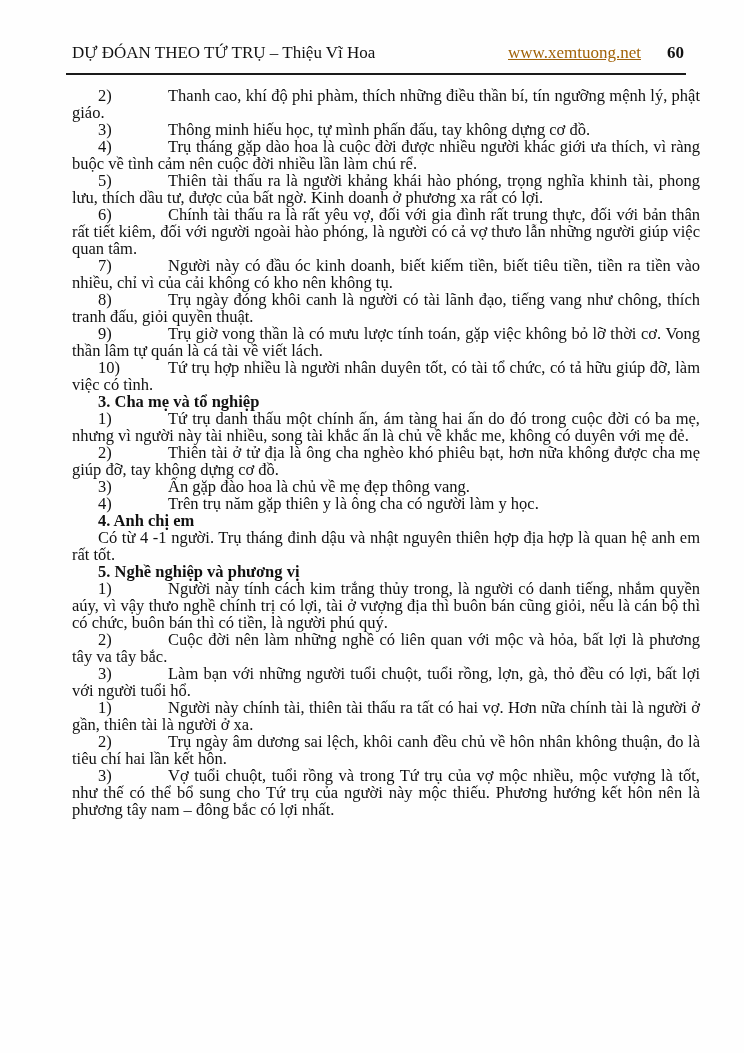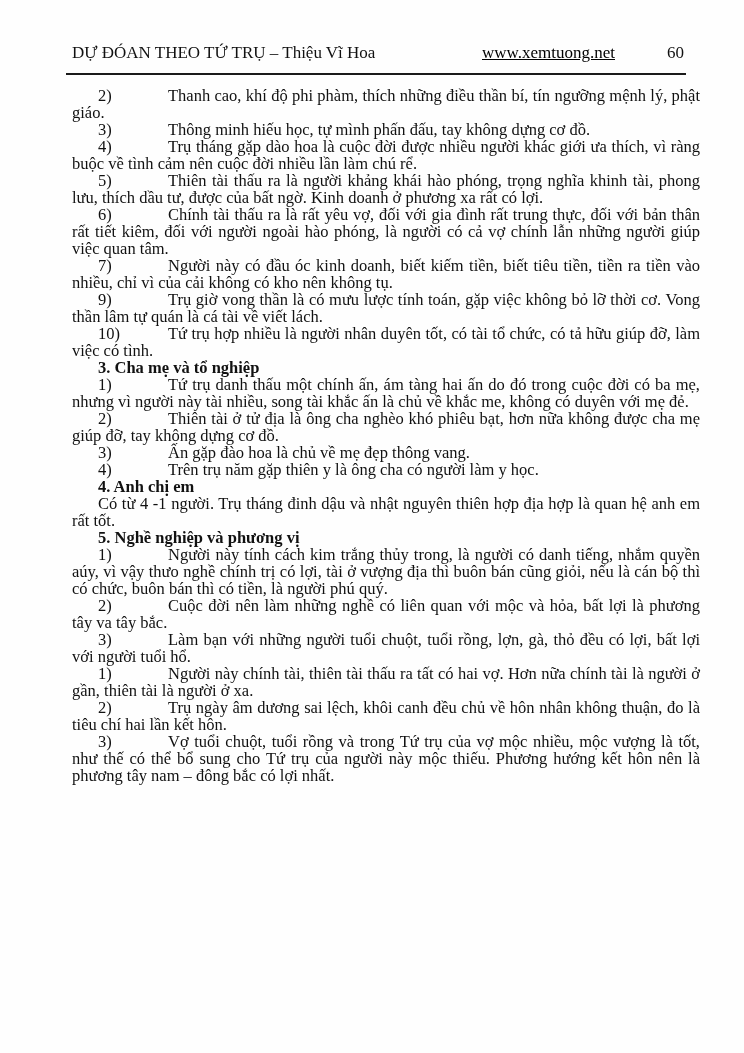--- a/index.html
+++ b/index.html
@@ -28,25 +28,26 @@
     display: flex;
     align-items: flex-start;
     font-size: 17px;
     white-space: nowrap;
   }
   .header .title {
     flex: 1 1 auto;
   }
   .header .url {
     text-decoration: underline;
-    margin-right: 52px;
-    color: #000000;
+    margin-right: 26px;
+    color: #a16207;
   }
   .header .pageno {
     margin-right: 2px;
+    font-weight: bold;
   }
   .rule {
     position: absolute;
     left: 66px;
     top: 73px;
     width: 620px;
     height: 2px;
     background: #1a1a1a;
   }
   .content {
@@ -87,22 +88,23 @@
     <span class="pageno">60</span>
   </div>
 
   <div class="rule"></div>
 
   <div class="content">
     <p class="item"><span class="num">2)</span><span>Thanh cao, khí độ phi phàm, thích những điều thần bí, tín ngưỡng mệnh lý, phật giáo.</span></p>
     <p class="item"><span class="num">3)</span><span>Thông minh hiếu học, tự mình phấn đấu, tay không dựng cơ đồ.</span></p>
     <p class="item"><span class="num">4)</span><span>Trụ tháng gặp dào hoa là cuộc đời được nhiều người khác giới ưa thích, vì ràng buộc về tình cảm nên cuộc đời nhiều lần làm chú rể.</span></p>
     <p class="item"><span class="num">5)</span><span>Thiên tài thấu ra là người khảng khái hào phóng, trọng nghĩa khinh tài, phong lưu, thích dầu tư, được của bất ngờ. Kinh doanh ở phương xa rất có lợi.</span></p>
-    <p class="item"><span class="num">6)</span><span>Chính tài thấu ra là rất yêu vợ, đối với gia đình rất trung thực, đối với bản thân rất tiết kiêm, đối với người ngoài hào phóng, là người có cả vợ chính lẫn những người giúp việc quan tâm.</span></p>
+    <p class="item"><span class="num">6)</span><span>Chính tài thấu ra là rất yêu vợ, đối với gia đình rất trung thực, đối với bản thân rất tiết kiêm, đối với người ngoài hào phóng, là người có cả vợ thưo lẫn những người giúp việc quan tâm.</span></p>
     <p class="item"><span class="num">7)</span><span>Người này có đầu óc kinh doanh, biết kiếm tiền, biết tiêu tiền, tiền ra tiền vào nhiều, chỉ vì của cải không có kho nên không tụ.</span></p>
+    <p class="item"><span class="num">8)</span><span>Trụ ngày đóng khôi canh là người có tài lãnh đạo, tiếng vang như chông, thích tranh đấu, giỏi quyền thuật.</span></p>
     <p class="item"><span class="num">9)</span><span>Trụ giờ vong thần là có mưu lược tính toán, gặp việc không bỏ lỡ thời cơ. Vong thần lâm tự quán là cá tài về viết lách.</span></p>
     <p class="item"><span class="num">10)</span><span>Tứ trụ hợp nhiều là người nhân duyên tốt, có tài tổ chức, có tả hữu giúp đỡ, làm việc có tình.</span></p>
     <p class="heading">3. Cha mẹ và tổ nghiệp</p>
     <p class="item"><span class="num">1)</span><span>Tứ trụ danh thấu một chính ấn, ám tàng hai ấn do đó trong cuộc đời có ba mẹ, nhưng vì người này tài nhiều, song tài khắc ấn là chủ về khắc me, không có duyên với mẹ đẻ.</span></p>
     <p class="item"><span class="num">2)</span><span>Thiên tài ở tử địa là ông cha nghèo khó phiêu bạt, hơn nữa không được cha mẹ giúp đỡ, tay không dựng cơ đồ.</span></p>
     <p class="item"><span class="num">3)</span><span>Ấn gặp đào hoa là chủ về mẹ đẹp thông vang.</span></p>
     <p class="item"><span class="num">4)</span><span>Trên trụ năm gặp thiên y là ông cha có người làm y học.</span></p>
     <p class="heading">4. Anh chị em</p>
     <p class="plain">Có từ 4 -1 người. Trụ tháng đinh dậu và nhật nguyên thiên hợp địa hợp là quan hệ anh em rất tốt.</p>
     <p class="heading">5. Nghề nghiệp và phương vị</p>

